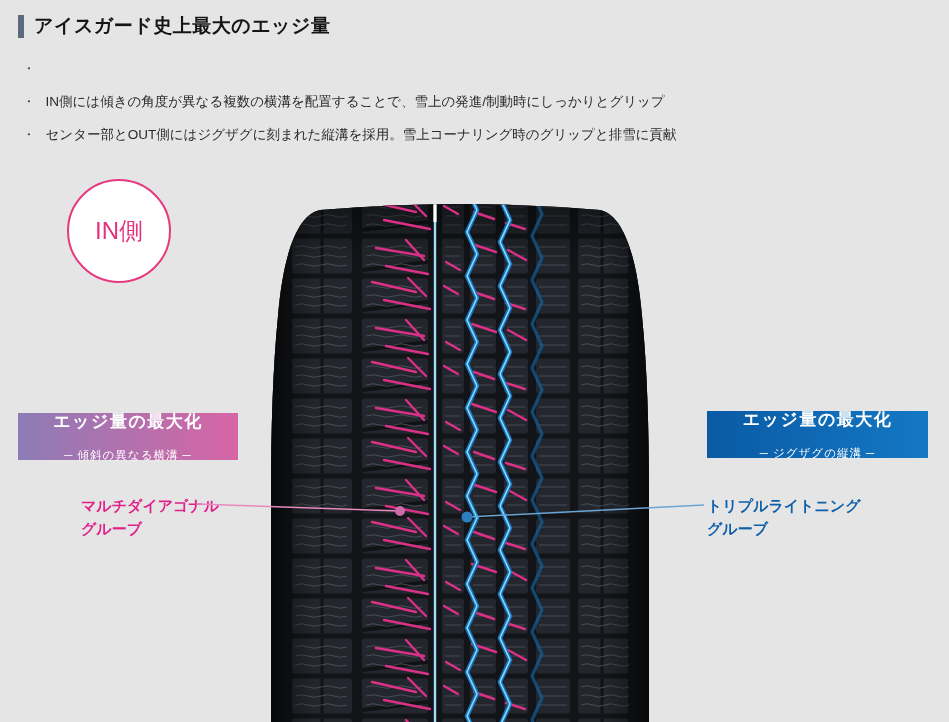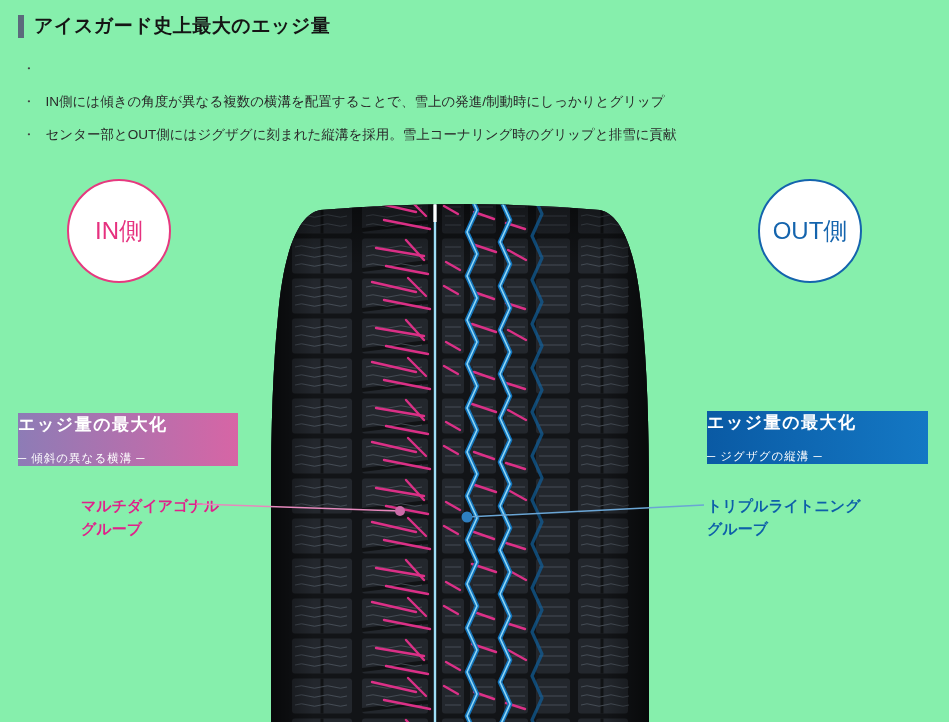--- a/index.html
+++ b/index.html
@@ -1,36 +1,36 @@
 <!DOCTYPE html>
 <html><head>
 <meta charset="utf-8">
 <style>
   html,body{margin:0;padding:0;background:#ffffff;}
   .canvas{
-    position:relative;width:949px;height:722px;background:#86efac;overflow:hidden;
+    position:relative;width:949px;height:722px;background:#e5e5e5;overflow:hidden;
     font-family:"Liberation Sans","DejaVu Sans",sans-serif;
   }
   
   .header{position:absolute;left:18px;top:13px;display:flex;align-items:center;gap:10px;}
   .accent-bar{display:inline-block;width:6px;height:23px;background:#5b6a7c;}
   .page-title{margin:0;font-size:19px;font-weight:bold;color:#151515;letter-spacing:.5px;}
   
   .bullets{position:absolute;left:22px;top:61px;width:900px;}
   .bullet-row{display:flex;gap:10px;margin-bottom:16px;font-size:13.5px;color:#2a2a2a;line-height:1.25;}
   .bullet-marker{color:#444;flex:0 0 auto;}
   
   .badge{position:absolute;width:104px;height:104px;border-radius:50%;background:#fff;
          display:flex;align-items:center;justify-content:center;font-size:24px;font-weight:normal;box-sizing:border-box;}
   .badge-in{left:67px;top:179px;border:2.5px solid #e6397f;color:#e6317f;}
   .badge-out{left:758px;top:179px;border:2.5px solid #1464ad;color:#1464ad;}
   
   .tire{position:absolute;left:268px;top:196px;z-index:1;}
   
-  .callout{position:absolute;width:220px;height:53px;color:#fff;text-align:left;
+  .callout{position:absolute;width:220px;height:47px;color:#fff;text-align:center;
            display:flex;flex-direction:column;justify-content:center;gap:15px;z-index:3;}
   .callout-left{left:18px;top:413px;background:linear-gradient(90deg,#8d7cb6,#d765a5);}
   .callout-right{left:707px;top:411px;width:221px;background:linear-gradient(90deg,#0a5aa4,#1478c4);}
   .callout-title{font-size:17px;font-weight:bold;letter-spacing:1.5px;}
   .callout-subtitle{font-size:11.5px;letter-spacing:1px;}
   
   .caption{position:absolute;font-size:15px;line-height:1.55;font-weight:600;z-index:3;}
   .caption-left{left:33px;top:494px;color:#e0218a;margin-left:48px;}
   .caption-right{left:707px;top:494px;color:#0d5fa9;}
   
@@ -55,23 +55,20 @@
       <span>IN側には傾きの角度が異なる複数の横溝を配置することで、雪上の発進/制動時にしっかりとグリップ</span>
     </div>
     <div class="bullet-row">
       <span class="bullet-marker">・</span>
       <span>センター部とOUT側にはジグザグに刻まれた縦溝を採用。雪上コーナリング時のグリップと排雪に貢献</span>
     </div>
   </div>
 
   <div class="badge badge-in">
     <span>IN側</span>
-  </div>
-  <div class="badge badge-out">
-    <span>OUT側</span>
   </div>
 
   <svg class="tire" width="384" height="526" viewBox="0 0 384 526">
     <defs>
       <clipPath id="tireClip">
         <path d="M52 14 Q192 2 332 14 C352 18 368 50 374 120 C379 170 381 230 381 300 L381 526 L3 526 L3 300 C3 230 5 170 10 120 C16 50 32 18 52 14 Z"></path>
       </clipPath>
       <pattern id="tread" width="384" height="40" patternUnits="userSpaceOnUse">
         <rect width="384" height="40" fill="#121417"></rect>
         <g fill="#23272d">

